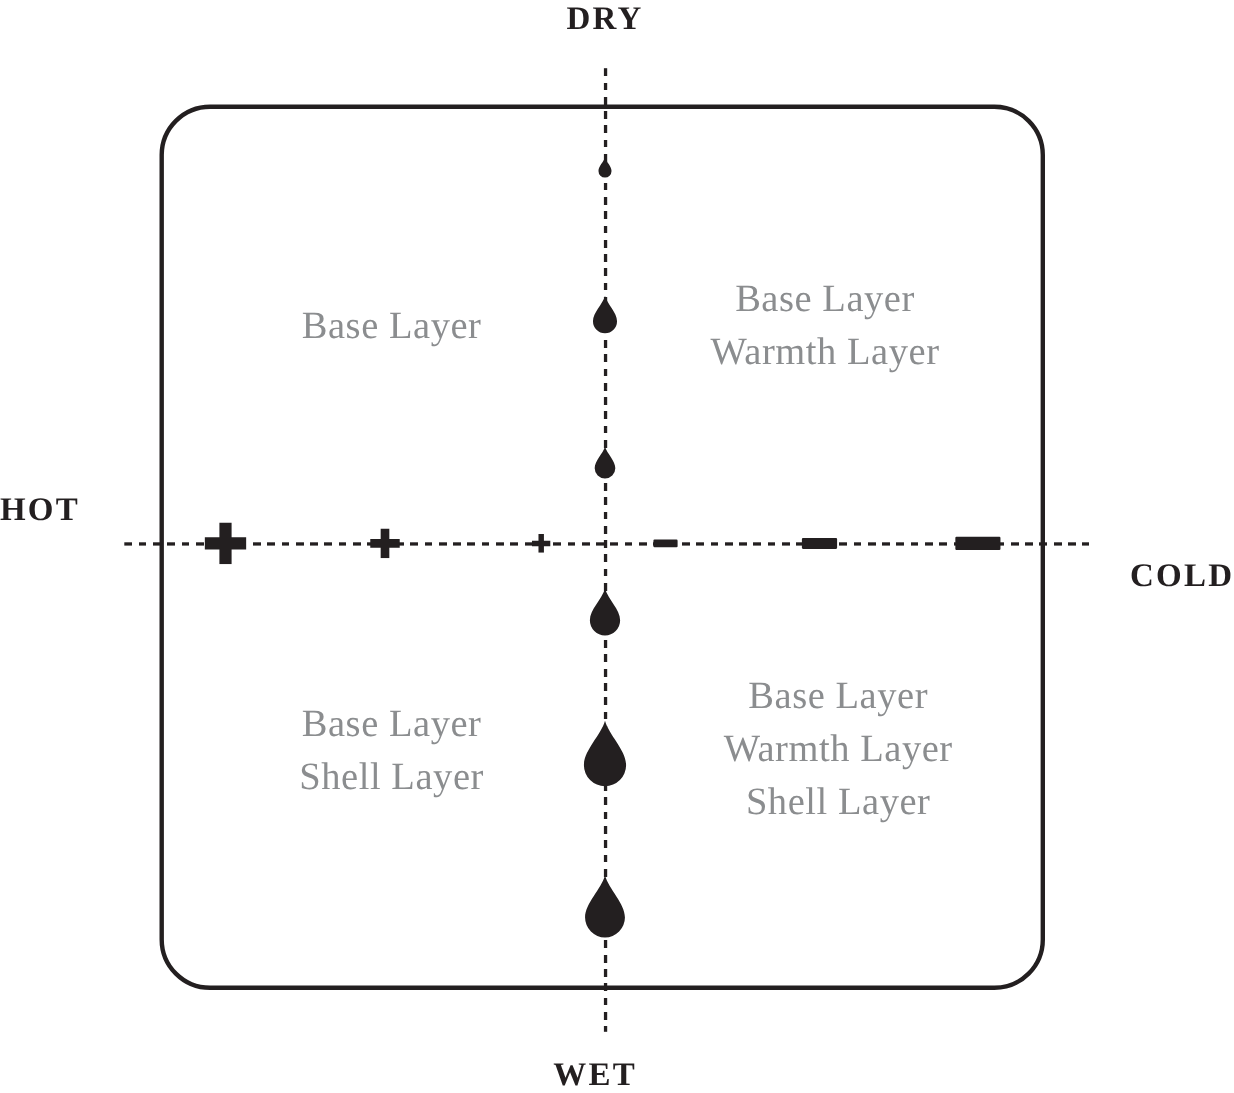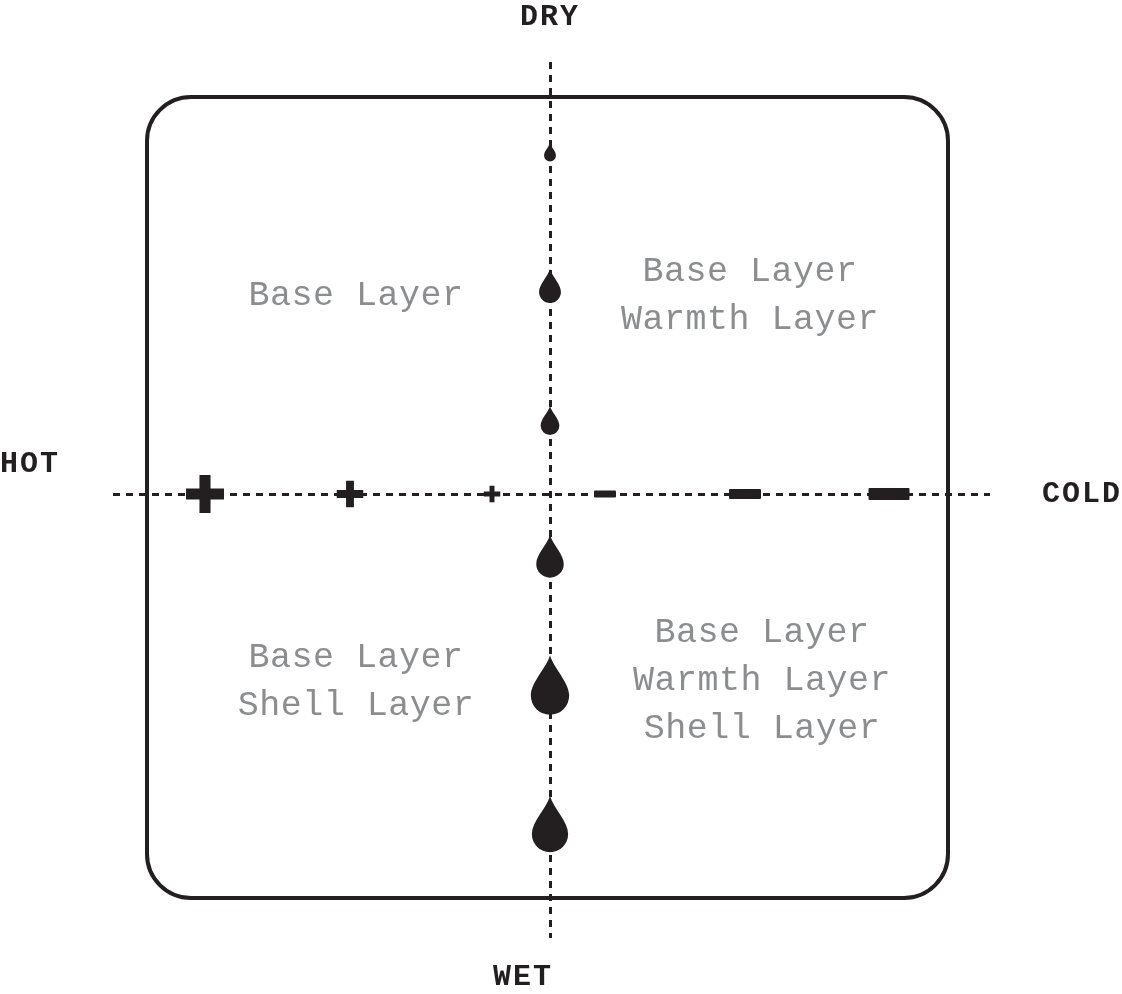--- a/index.html
+++ b/index.html
@@ -1,21 +1,21 @@
 <!DOCTYPE html>
 <html><head>
 <meta charset="utf-8">
 <style>
   html, body { margin: 0; padding: 0; background: #ffffff; }
   .canvas {
     position: relative;
     width: 1122px;
     height: 994px;
     background: #ffffff;
-    font-family: Liberation Mono, monospace;
+    font-family: Liberation Serif, serif;
     overflow: hidden;
   }
 
   
   .frame {
     position: absolute;
     left: 145px; top: 95px;
     width: 805px; height: 805px;
     border: 4px solid #231f20;
     border-radius: 46px;
@@ -39,23 +39,23 @@
   
   .axis-label {
     position: absolute;
     color: #231f20;
     font-weight: 700;
     font-size: 30px;
     letter-spacing: 2px;
     white-space: nowrap;
   }
   .axis-top    { left: 550px; top: 0;      transform: translateX(-50%); }
-  .axis-bottom { left: 523px; bottom: 0;   transform: translateX(-50%); }
+  .axis-bottom { left: 541px; bottom: 0;   transform: translateX(-50%); }
   .axis-left   { left: 0;     top: 464px;  transform: translateY(-50%); }
-  .axis-right  { right: 0;    top: 494px;  transform: translateY(-50%); }
+  .axis-right  { right: 0;    top: 524px;  transform: translateY(-50%); }
 
   
   .quad {
     position: absolute;
     transform: translate(-50%, -50%);
     color: #8b8d8f;
     font-size: 35px;
     line-height: 48px;
     font-weight: 400;
     letter-spacing: 0.5px;

